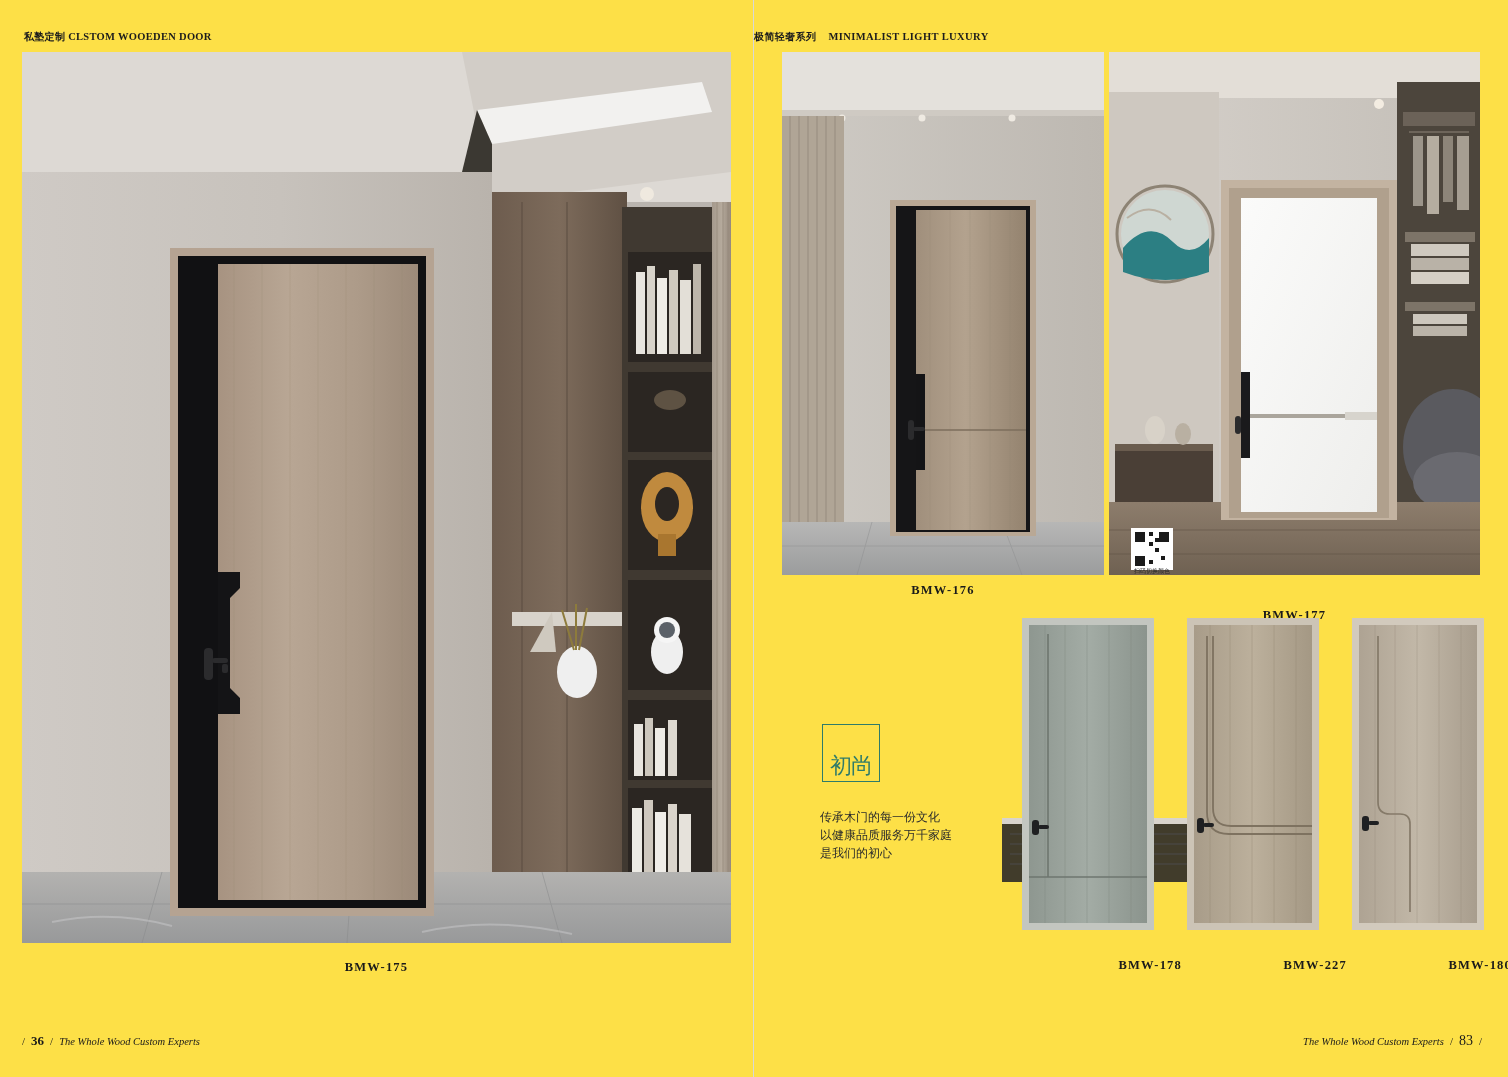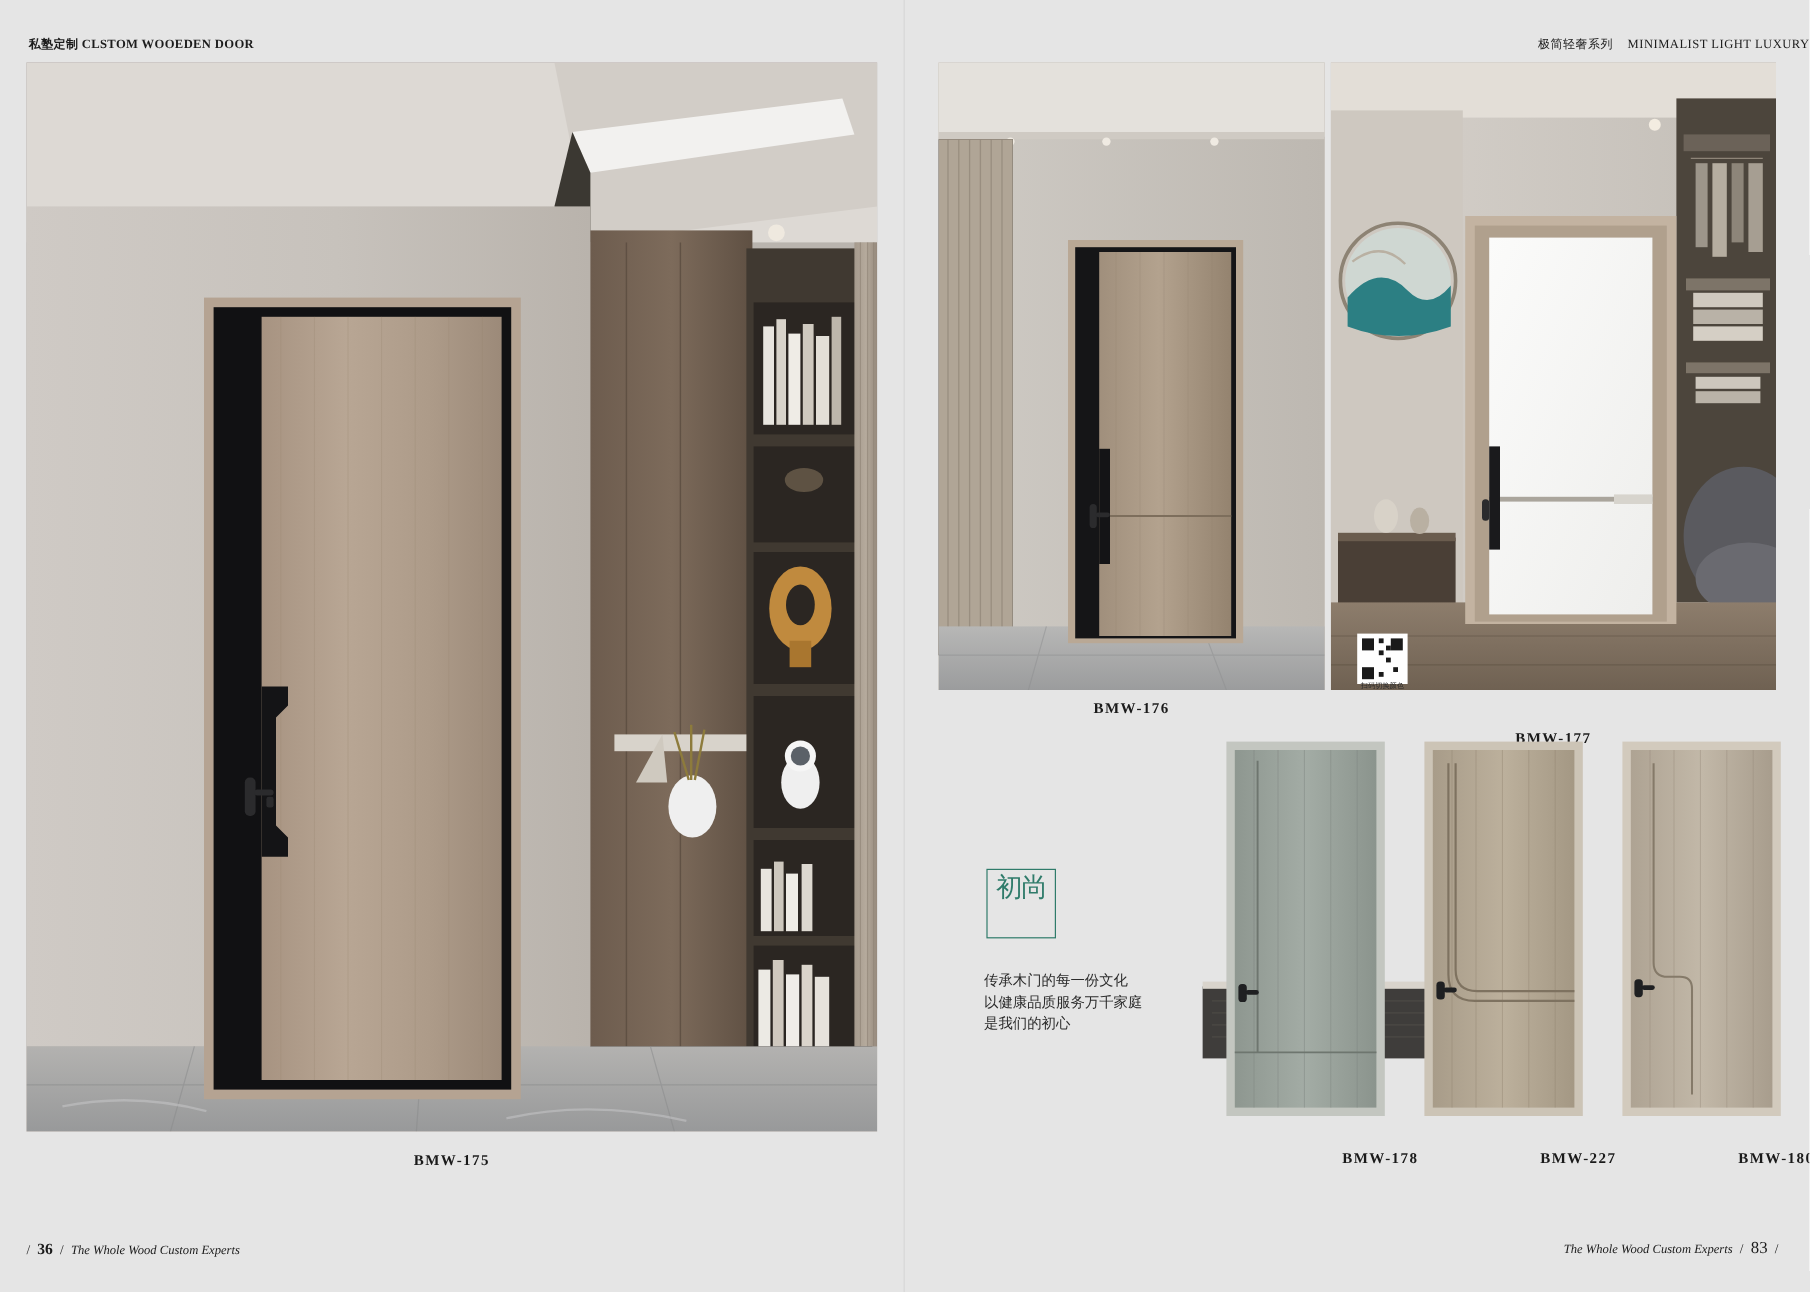--- a/index.html
+++ b/index.html
@@ -7,21 +7,21 @@
     padding: 0;
     background: #ffffff;
   }
   body {
     font-family: "Liberation Serif", serif;
   }
   .page {
     position: relative;
     width: 1508px;
     height: 1077px;
-    background: #e5e5e5;
+    background: #fde047;
     overflow: hidden;
   }
   
   .gutter {
     position: absolute;
     left: 753px;
     top: 0;
     width: 1px;
     height: 1077px;
     background: #d8d8d8;
@@ -82,23 +82,23 @@
   
   .right-page {
     position: absolute;
     left: 754px; top: 0;
     width: 754px; height: 1077px;
   }
   .right-header {
     position: absolute;
     left: 0; right: 0;
     top: 30px;
-    text-align: right;
+    text-align: left;
     font-size: 10.5px;
-    font-weight: normal;
+    font-weight: bold;
     letter-spacing: 0.4px;
     color: #1c1c1c;
   }
   .right-header .cn { font-family: "DejaVu Sans", sans-serif; font-size: 10px; }
 
   .photo-176 {
     position: absolute;
     left: 28px; top: 52px;
     width: 322px; height: 523px;
     overflow: hidden;
@@ -131,21 +131,21 @@
   }
   .logo-mark {
     position: absolute;
     left: 68px; top: 112px;
     width: 56px; height: 56px;
     border: 1.6px solid #2f7b6a;
     color: #2f7b6a;
     font-family: "DejaVu Sans", sans-serif;
     font-size: 22px;
     display: flex;
-    align-items: flex-start;
+    align-items: flex-end;
     justify-content: center;
     letter-spacing: -1px;
   }
   .tagline {
     position: absolute;
     left: 66px; top: 196px;
     font-family: "DejaVu Sans", sans-serif;
     font-size: 12px;
     line-height: 18px;
     color: #2b2b2b;

